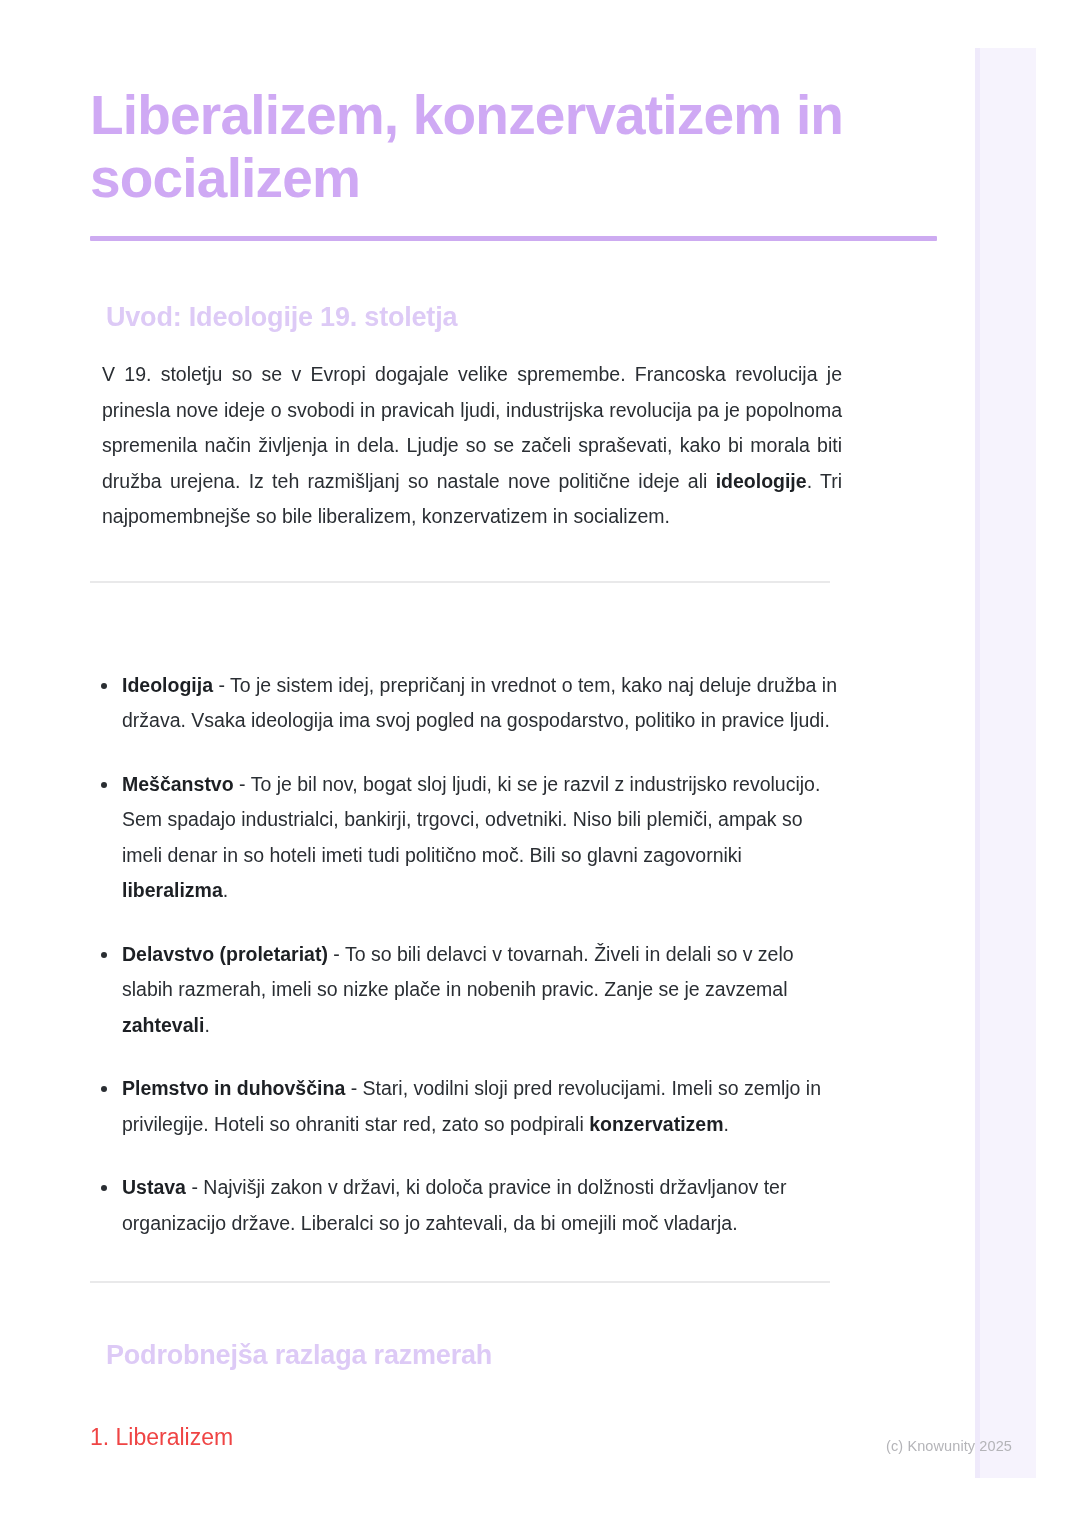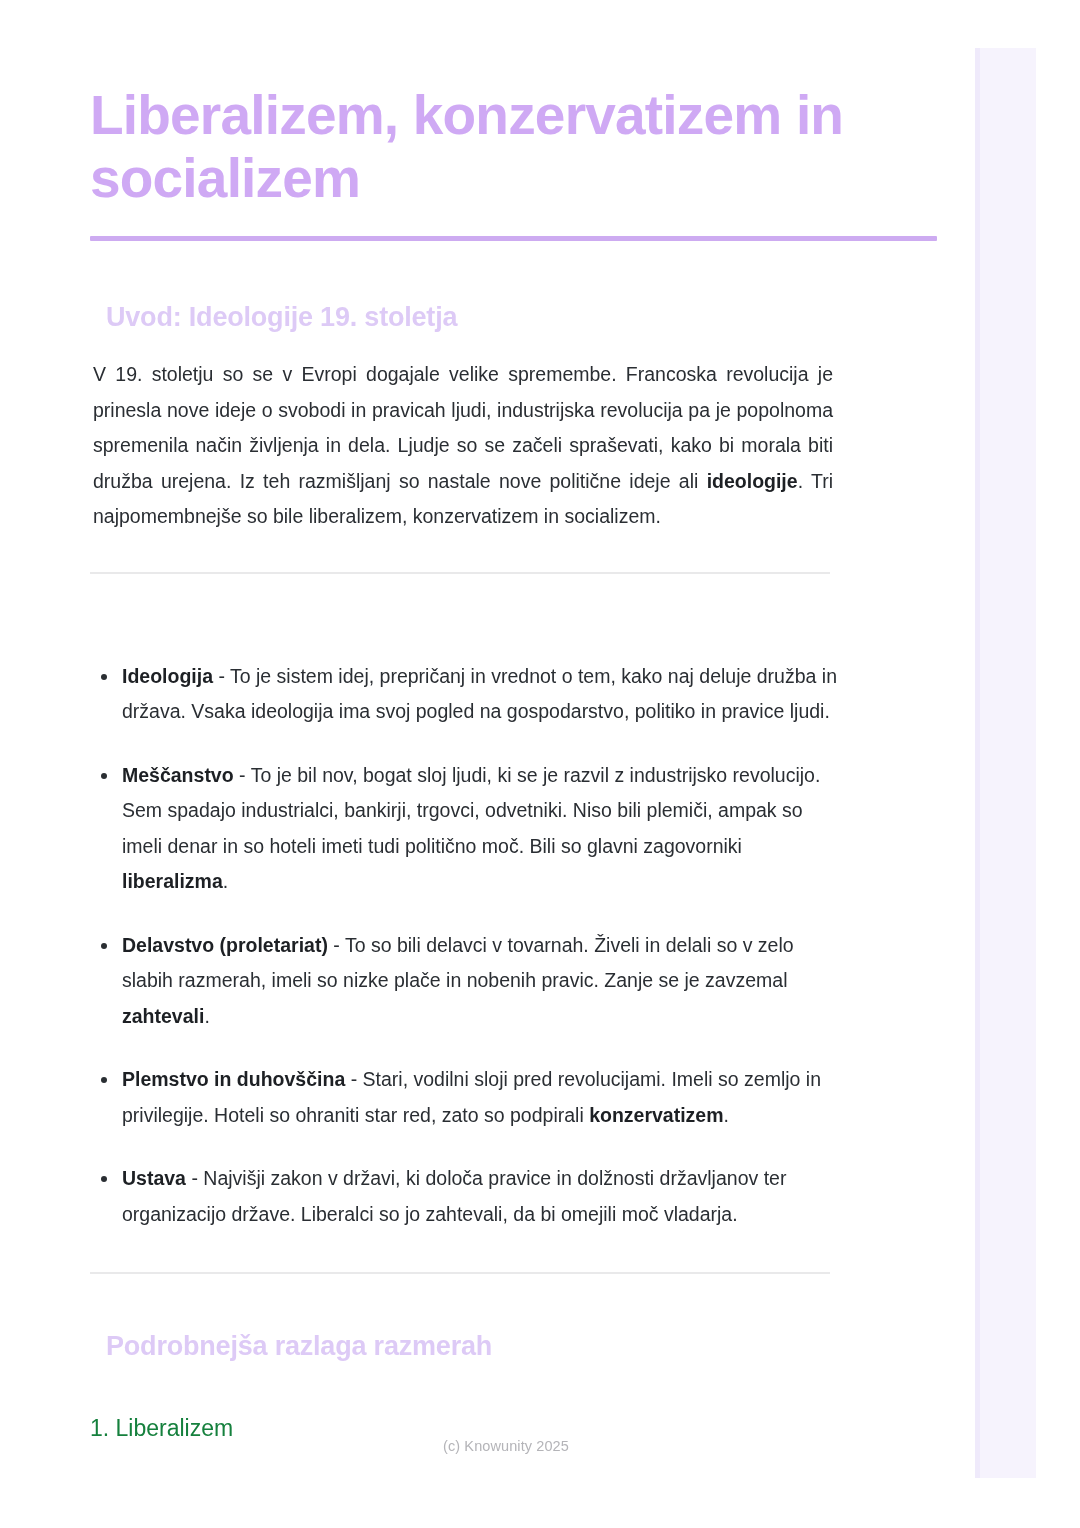--- a/index.html
+++ b/index.html
@@ -82,26 +82,26 @@
     font-weight: 700;
     letter-spacing: -0.2px;
     color: #ddcaf6;
   }
 
   .h3 {
     margin: 0;
     font-size: 23px;
     line-height: 1.3;
     font-weight: 400;
-    color: #15803d;
+    color: #ef4444;
   }
 
   
   .para {
-    margin: 3px;
+    margin: 12px;
     margin-top: 22px;
     width: 740px;
     font-size: 19.5px;
     line-height: 35.5px;
     color: #2a2e33;
     text-align: justify;
     text-justify: inter-word;
   }
   .para b, .bullet-item b { font-weight: 700; color: #1d2024; }
 
@@ -140,21 +140,21 @@
     border-radius: 50%;
     background: #2a2e33;
   }
 
   
   .watermark {
     position: absolute;
     left: 0;
     top: 1438px;
     width: 1012px;
-    text-align: center;
+    text-align: right;
     font-size: 14.5px;
     color: #b4b4b8;
     letter-spacing: 0.1px;
   }
   .gap-30 { height: 30px; }
   .gap-34 { height: 34px; }
   .gap-40 { height: 40px; }
   .gap-44 { height: 44px; }
 </style>
 </head>

